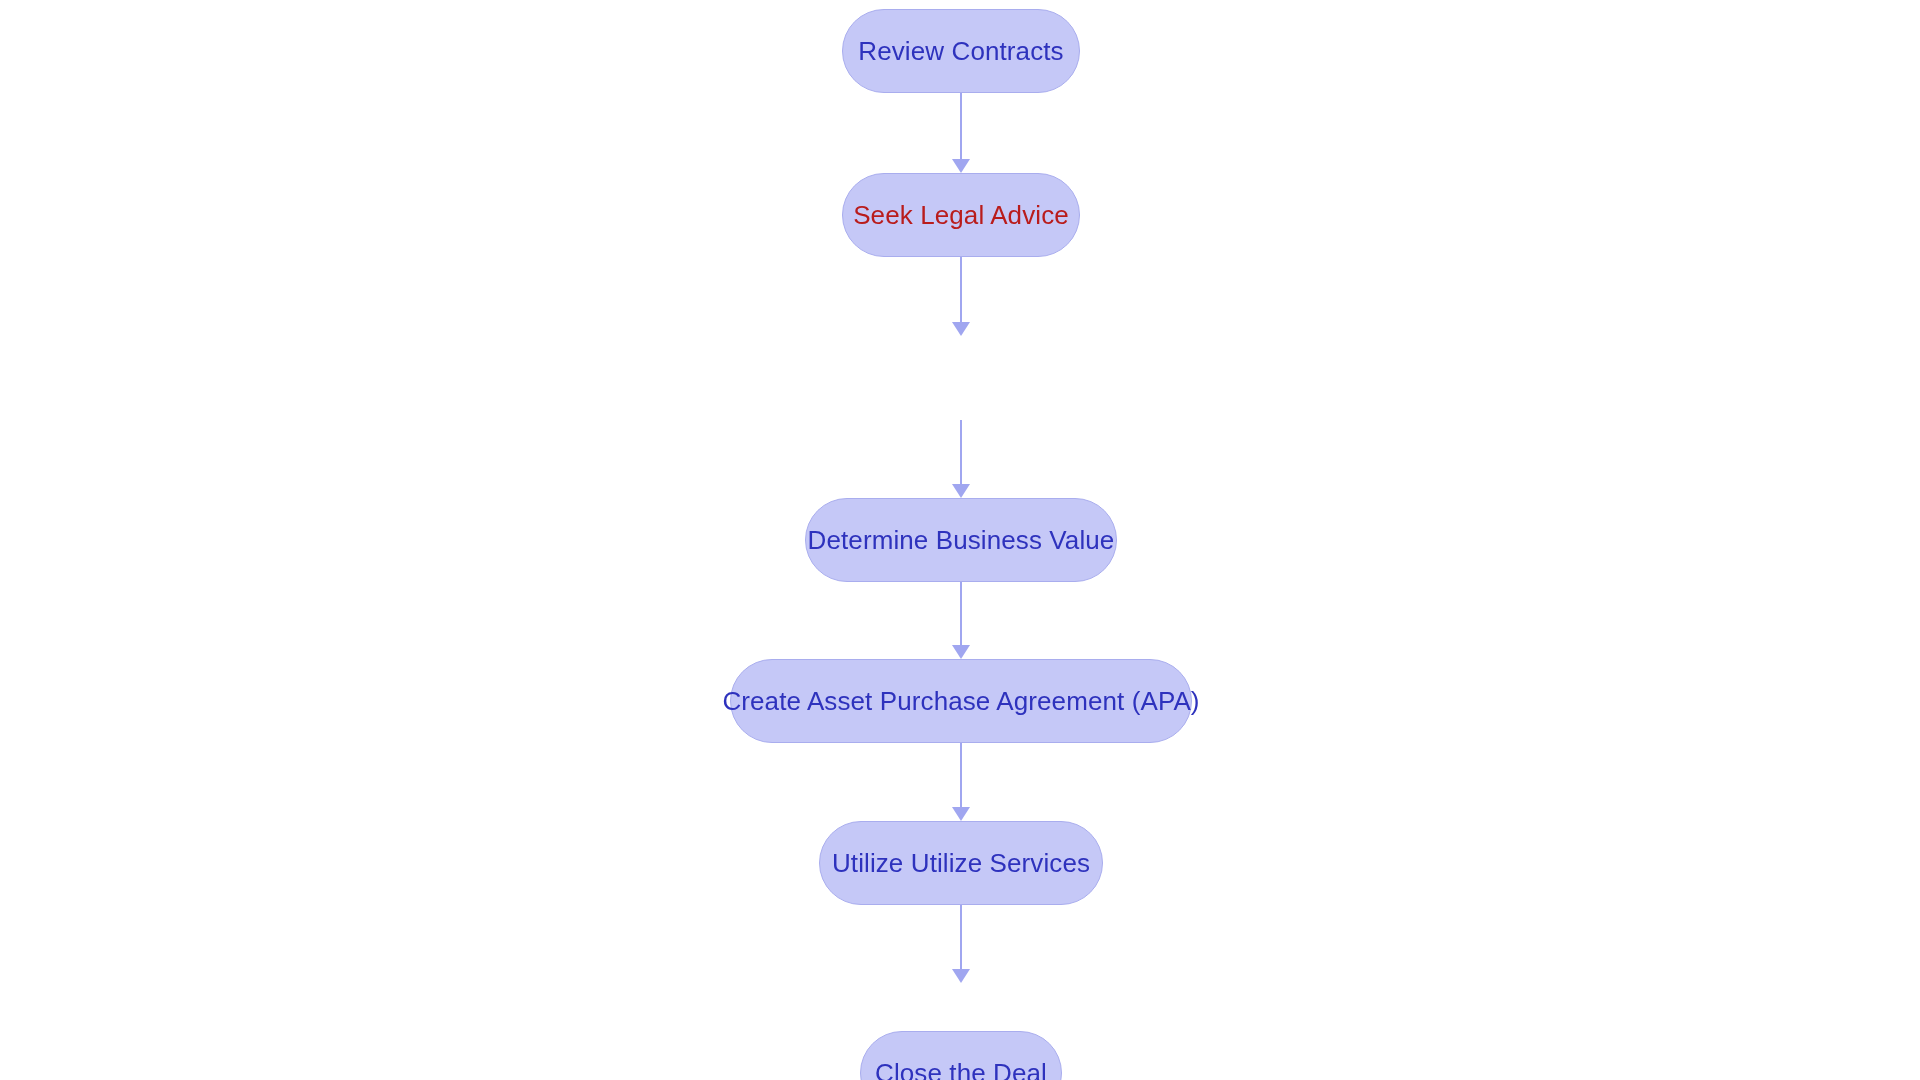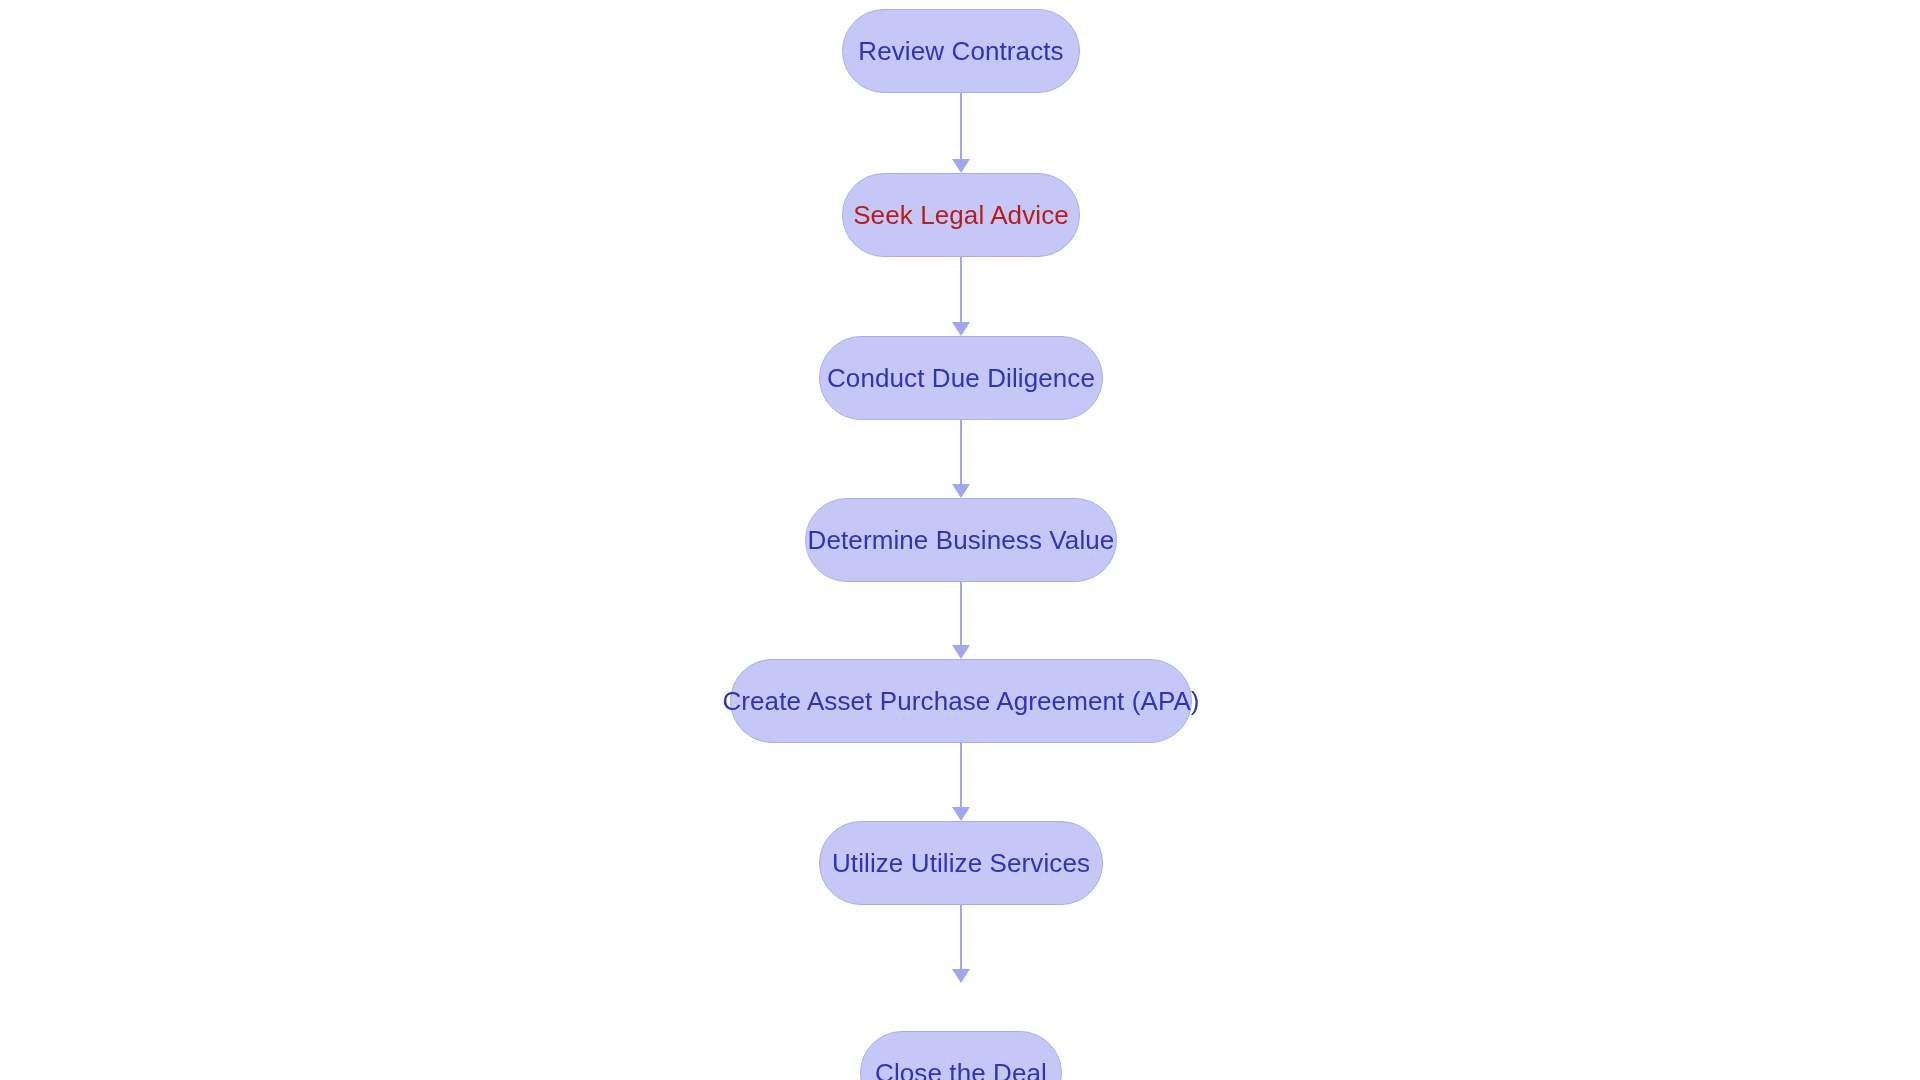--- a/index.html
+++ b/index.html
@@ -97,23 +97,20 @@
         <line x1="9" y1="0" x2="9" y2="65" stroke="#a0a6f0" stroke-width="2"></line>
         <polygon points="0,64 18,64 9,78" fill="#a0a6f0"></polygon>
       </svg>
     </div>
     <div class="flow-node" style="left: 961px; top: 9px; width: 238px; height: 84px; background: rgb(197, 200, 247); border-color: rgb(169, 173, 238);">
       <span class="flow-node-label" style="color: rgb(46, 50, 189); font-size: 26px;">Review Contracts</span>
     </div>
     <div class="flow-node" style="left: 961px; top: 173px; width: 238px; height: 84px; background: rgb(197, 200, 247); border-color: rgb(169, 173, 238);">
       <span class="flow-node-label" style="color: #b91c1c; font-size: 26px;">Seek Legal Advice</span>
     </div>
-    <div class="flow-node" style="left: 961px; top: 336px; width: 284px; height: 84px; background: rgb(197, 200, 247); border-color: rgb(169, 173, 238);">
-      <span class="flow-node-label" style="color: rgb(46, 50, 189); font-size: 26px;">Conduct Due Diligence</span>
-    </div>
     <div class="flow-node" style="left: 961px; top: 659px; width: 462px; height: 84px; background: rgb(197, 200, 247); border-color: rgb(169, 173, 238);">
       <span class="flow-node-label" style="color: rgb(46, 50, 189); font-size: 26px;">Create Asset Purchase Agreement (APA)</span>
     </div>
     <div class="flow-node" style="left: 961px; top: 498px; width: 312px; height: 84px; background: rgb(197, 200, 247); border-color: rgb(169, 173, 238);">
       <span class="flow-node-label" style="color: rgb(46, 50, 189); font-size: 26px;">Determine Business Value</span>
     </div>
     <div class="flow-node" style="left: 961px; top: 821px; width: 284px; height: 84px; background: rgb(197, 200, 247); border-color: rgb(169, 173, 238);">
       <span class="flow-node-label" style="color: rgb(46, 50, 189); font-size: 26px;">Utilize Utilize Services</span>
     </div>
     <div class="flow-node" style="left: 961px; top: 1003px; width: 202px; height: 84px; background: rgb(197, 200, 247); border-color: rgb(169, 173, 238); margin-top: 28px;">

